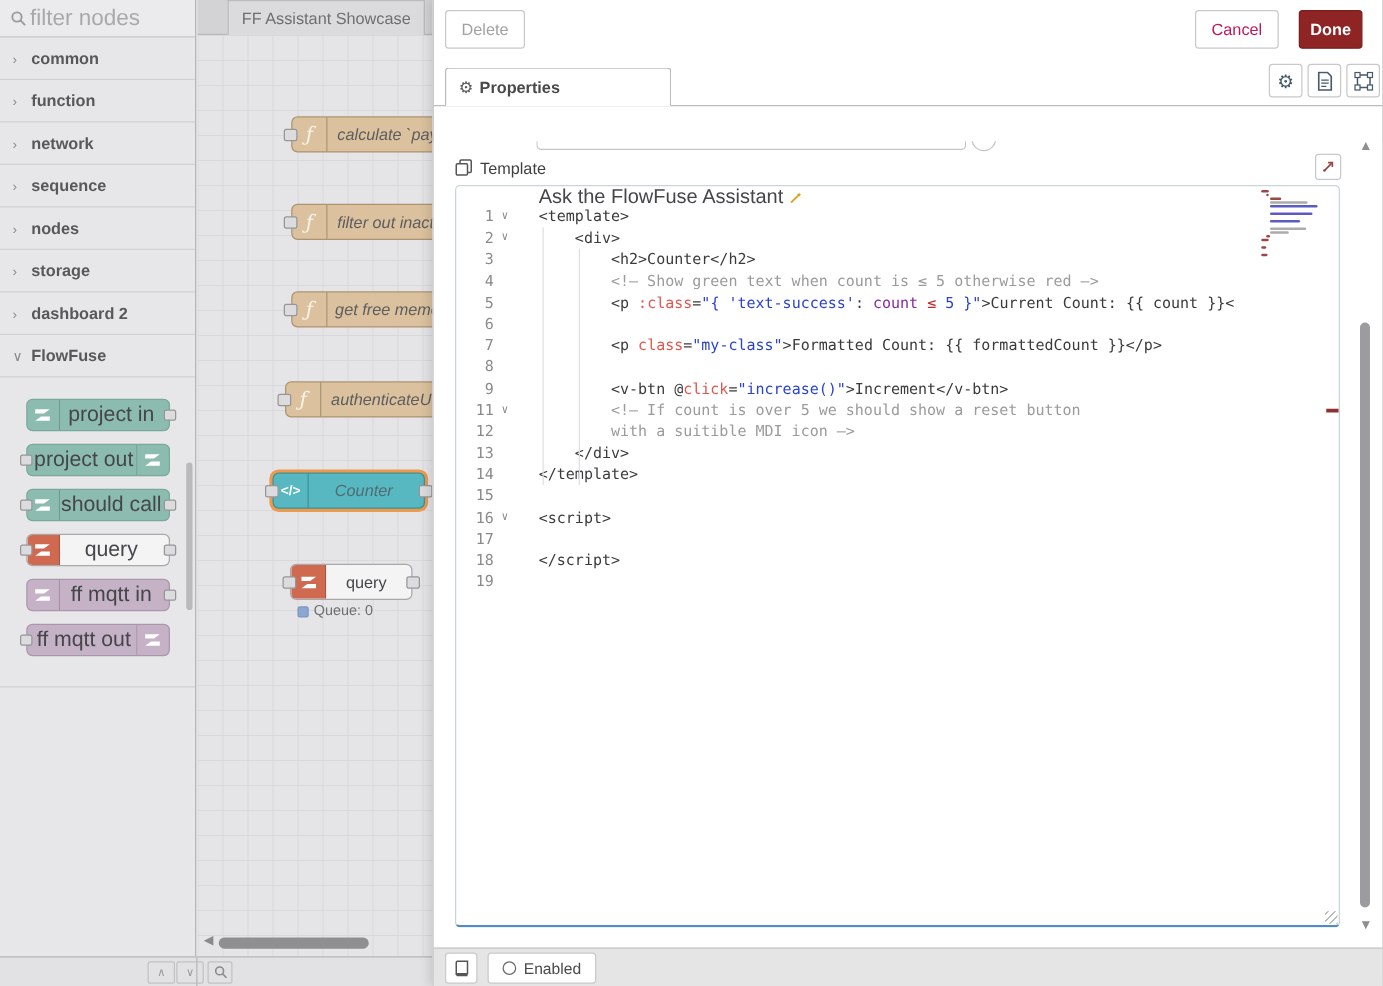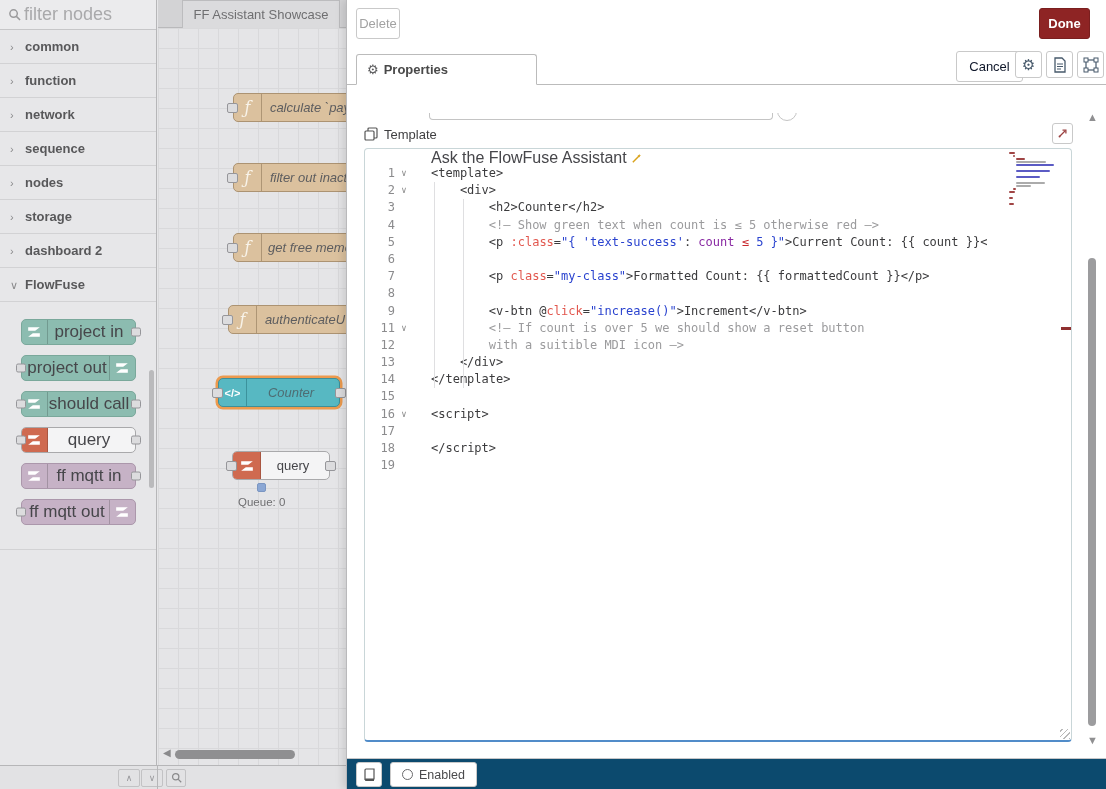--- a/index.html
+++ b/index.html
@@ -60,22 +60,22 @@
   #footerbar { position:absolute; left:0; bottom:0; width:346px; height:24px; background:#e2e2e4; border-top:1px solid #b6b6b8; }
   #footerbar .vdiv { position:absolute; left:157px; top:0; bottom:0; width:1px; background:#b6b6b8; }
   .fbtn { position:absolute; top:3px; height:18px; border:1px solid #c2c2c4; border-radius:2px; background:transparent; color:#97979b; font-size:9px; line-height:16px; text-align:center; }
 
   
   #dialog { position:absolute; left:346px; top:0; width:760px; height:789px; background:#fff; border-left:1px solid #b9b9bb; box-shadow:-3px 0 8px rgba(0,0,0,.12); }
   .grip { position:absolute; left:1px; top:270px; width:6px; height:245px; background:#b2b2b4; border-radius:3px; }
   .dheader { height:28px; line-height:28px; padding-left:12px; font-size:14px; font-weight:bold; color:#404042; border-bottom:1px solid #dcdcdc; }
   .btnrow { position:relative; height:47px; }
   .btn { position:absolute; top:8px; height:31px; border-radius:3px; font-size:13px; font-family:"Liberation Sans",sans-serif; background:#fff; border:1px solid #c9c9c9; cursor:pointer; }
-  .btn.delete { left:9px; width:44px; color:#a2a2a2; }
-  .btn.cancel { left:609px; width:67px; color:#0f172a;margin-top:43px; }
+  .btn.delete { left:9px; width:64px; color:#a2a2a2; }
+  .btn.cancel { left:609px; width:67px; color:#be185d; }
   .btn.done { left:692px; width:51px; color:#fff; background:#8e2424; border:1px solid #7a1f1f; font-weight:bold; }
   .tabrow { position:relative; height:38px; border-bottom:1px solid #bbb; }
   .ptab { position:absolute; left:9px; bottom:-1px; width:181px; height:31px; background:#fff; border:1px solid #bbb; border-bottom:1px solid #fff; border-radius:3px 3px 0 0; line-height:29px; font-size:13px; font-weight:bold; color:#494949; padding-left:10px; }
   .ptab .gear { color:#5b5b5d; font-weight:normal; margin-right:5px; }
   .ibtn { position:absolute; top:4px; width:27px; height:27px; background:#fff; border:1px solid #c9c9c9; border-radius:3px; display:flex; align-items:center; justify-content:center; color:#47596b; font-size:15px; cursor:pointer; }
 
   .content { position:absolute; left:0; top:113px; right:0; bottom:31px; background:#fff; overflow:hidden; }
   .phantom-input { position:absolute; left:82px; top:-7px; width:344px; height:14px; border:1px solid #c4c4c4; border-top:none; border-radius:0 0 4px 4px; }
   .phantom-circle { position:absolute; left:430px; top:-12px; width:20px; height:20px; border:1px solid #c4c4c4; border-radius:50%; background:#fff; }
   .scroll-up { position:absolute; right:8px; top:-2px; color:#8f8f91; font-size:11px; }
@@ -94,21 +94,21 @@
   .ct { padding-left:18px; }
   .c-tag { color:#3b3b3d; } .c-attr { color:#e2574e; } .c-str { color:#2a43cf; }
   .c-var { color:#8929a3; } .c-op { color:#c9282d; } .c-num { color:#2a43cf; } .c-com { color:#9b9b9d; }
   .guide { position:absolute; width:1px; background:#dfdfe1; }
   .minimap { position:absolute; right:6px; top:3px; width:56px; }
   .mbar { height:2px; margin-bottom:1px; border-radius:1px; }
   .marker { position:absolute; right:0; top:178px; width:10px; height:3px; background:#8f3030; }
   .rhandle { position:absolute; right:1px; bottom:1px; width:10px; height:10px;
     background:repeating-linear-gradient(-45deg,#b9b9b9 0 1px,transparent 1px 4px); }
 
-  .dfooter { position:absolute; left:0; bottom:0; right:0; height:31px; background:#0c4a6e; border-top:1px solid #c6c6c8; }
+  .dfooter { position:absolute; left:0; bottom:0; right:0; height:31px; background:#e5e5e5; border-top:1px solid #c6c6c8; }
   .fibtn { position:absolute; top:3px; height:25px; background:#fff; border:1px solid #c9c9c9; border-radius:3px; display:flex; align-items:center; justify-content:center; gap:6px; font-size:12.5px; color:#4a4a4c; cursor:pointer; }
   .book { left:9px; width:26px; }
   .enabled { left:43px; padding:0 11px; }
   .circ { width:11px; height:11px; border:1.5px solid #6a6a6c; border-radius:50%; display:inline-block; }
 </style>
 </head>
 <body>
 
 <div class="app">
 
@@ -235,21 +235,21 @@
         <div class="wnode queryn" style="left: 74px; top: 423px; width: 98px;">
           <span class="wicon">
             <svg width="14" height="12" viewBox="0 0 24 20">
               <path fill="#ffffff" d="M2 2h20l-8 6H2zM22 18H2l8-6h12z"></path>
             </svg>
           </span>
           <span class="wlabel">query</span>
           <span class="wport in"></span>
           <span class="wport out"></span>
         </div>
-        <div class="nstatus" style="left: 80px; top: 455px; flex-direction: column;">
+        <div class="nstatus" style="left: 80px; top: 455px;">
           <span class="dot"></span>
           <span>Queue: 0</span>
         </div>
       </div>
   </div>
 
   <div id="footerbar">
     <div class="fbtn" style="left:118px;width:22px;">∧</div>
     <div class="fbtn" style="left:141px;width:22px;">∨</div>
     <div class="vdiv"></div>

